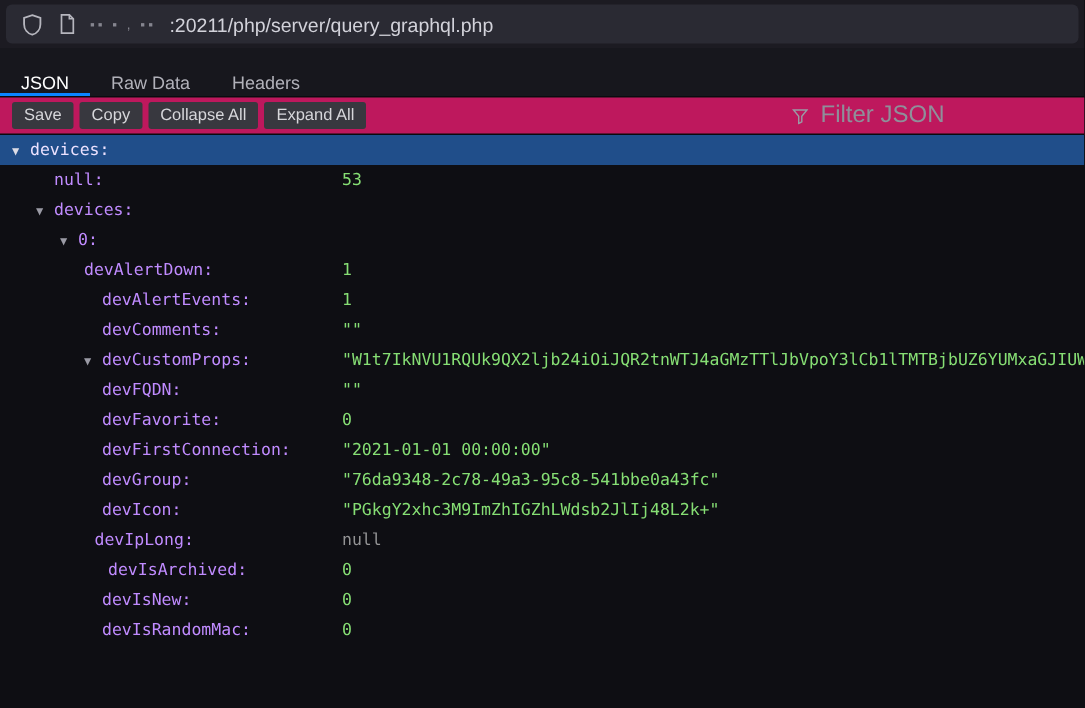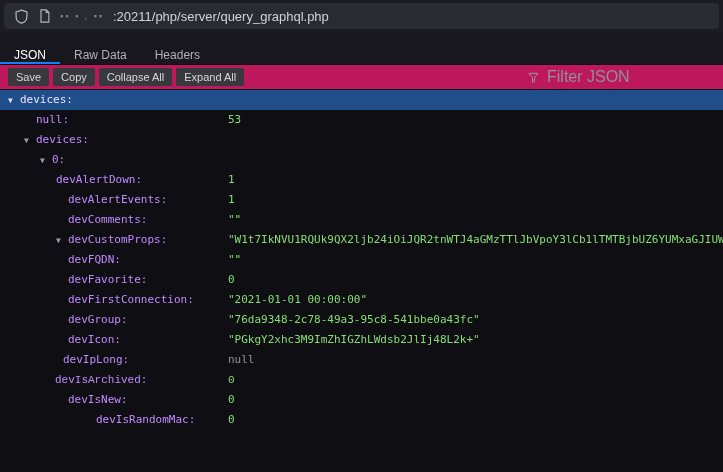--- a/index.html
+++ b/index.html
@@ -105,16 +105,16 @@
     <div class="row" style="padding-left: 44px;"><span class="twisty"></span><span class="key">devAlertDown:</span><span class="val number">1</span></div>
     <div class="row" style="padding-left: 56px;"><span class="twisty"></span><span class="key">devAlertEvents:</span><span class="val number">1</span></div>
     <div class="row" style="padding-left: 56px;"><span class="twisty"></span><span class="key">devComments:</span><span class="val string">""</span></div>
     <div class="row" style="padding-left: 56px;"><span class="twisty">▼</span><span class="key">devCustomProps:</span><span class="val string">"W1t7IkNVU1RQUk9QX2ljb24iOiJQR2tnWTJ4aGMzTTlJbVpoY3lCb1lTMTBjbUZ6YUMxaGJIUWlQand2TDJrKyJ9XV0="</span></div>
     <div class="row" style="padding-left: 56px;"><span class="twisty"></span><span class="key">devFQDN:</span><span class="val string">""</span></div>
     <div class="row" style="padding-left: 56px;"><span class="twisty"></span><span class="key">devFavorite:</span><span class="val number">0</span></div>
     <div class="row" style="padding-left: 56px;"><span class="twisty"></span><span class="key">devFirstConnection:</span><span class="val string">"2021-01-01 00:00:00"</span></div>
     <div class="row" style="padding-left: 56px;"><span class="twisty"></span><span class="key">devGroup:</span><span class="val string">"76da9348-2c78-49a3-95c8-541bbe0a43fc"</span></div>
     <div class="row" style="padding-left: 56px;"><span class="twisty"></span><span class="key">devIcon:</span><span class="val string">"PGkgY2xhc3M9ImZhIGZhLWdsb2JlIj48L2k+"</span></div>
     <div class="row" style="padding-left: 51px;"><span class="twisty"></span><span class="key">devIpLong:</span><span class="val null">null</span></div>
-    <div class="row" style="padding-left: 43px; font-family: Liberation Mono, monospace;"><span class="twisty"></span><span class="key">devIsArchived:</span><span class="val number">0</span></div>
+    <div class="row" style="padding-left: 60px;"><span class="twisty"></span><span class="key">devIsArchived:</span><span class="val number">0</span></div>
     <div class="row" style="padding-left: 56px;"><span class="twisty"></span><span class="key">devIsNew:</span><span class="val number">0</span></div>
-    <div class="row" style="padding-left: 84px;"><span class="twisty"></span><span class="key">devIsRandomMac:</span><span class="val number">0</span></div>
+    <div class="row" style="padding-left: 56px;"><span class="twisty"></span><span class="key">devIsRandomMac:</span><span class="val number">0</span></div>
   </div>
 
 </body></html>

